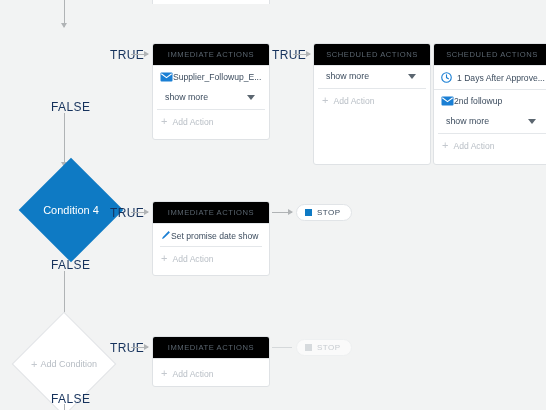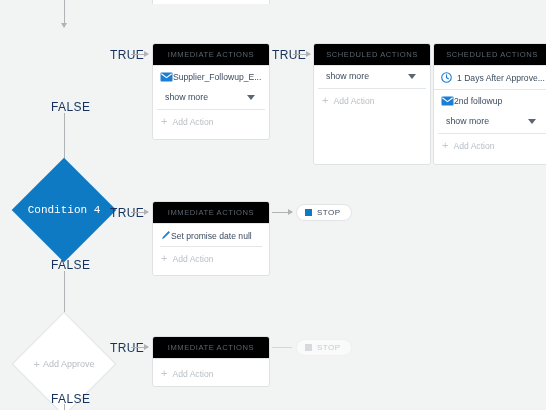--- a/index.html
+++ b/index.html
@@ -318,60 +318,60 @@
         <span>show more</span>
         <span class="caret"></span>
       </div>
       <div class="add-action">
         <span class="plus">+</span>
         <span>Add Action</span>
       </div>
     </div>
   </div>
 
-  <div class="diamond" style="left:27px; top:173px; width:74px; height:74px;font-family:Liberation Mono, monospace;">
+  <div class="diamond" style="left:34px; top:173px; width:74px; height:74px;">
     <div class="shape"></div>
     <div class="dlabel">Condition 4</div>
   </div>
 
   <div class="branch-label" style="left:110px; top:206px;">TRUE</div>
   <div class="hline arrow" style="left:131px; top:212px; width:17px;"></div>
 
   <div class="branch-label" style="left:51px; top:258px;">FALSE</div>
   <div class="vline arrow" style="left:64px; top:271px; height:52px;"></div>
 
   <div class="card" style="left:152px; top:201px; width:118px; height:75px;">
     <div class="card-header">IMMEDIATE ACTIONS</div>
     <div class="card-body">
       <div class="action-row">
         <svg class="icon" width="11" height="11" viewBox="0 0 12 12">
           <path d="M9.4 1.2 L10.8 2.6 L4.3 9.1 L2.3 9.8 L2.9 7.8 Z" fill="#1a7fd4"></path>
         </svg>
-        <span>Set promise date null</span>
+        <span>Set promise date show</span>
       </div>
       <div class="divider-line"></div>
       <div class="add-action">
         <span class="plus">+</span>
         <span>Add Action</span>
       </div>
     </div>
   </div>
 
   <div class="hline arrow" style="left:272px; top:212px; width:20px;"></div>
 
   <div class="stop" style="left:296px; top:204px;">
     <span class="sq"></span>
     <span>STOP</span>
   </div>
 
   <div class="diamond empty" style="left:27px; top:327px; width:74px; height:74px;">
     <div class="shape"></div>
     <div class="dlabel">
       <span class="plus-lite">+</span>
-      <span>Add Approve</span>
+      <span>Add Condition</span>
     </div>
   </div>
 
   <div class="branch-label" style="left:110px; top:341px;">TRUE</div>
   <div class="hline arrow" style="left:131px; top:347px; width:17px;"></div>
 
   <div class="branch-label" style="left:51px; top:392px;">FALSE</div>
   <div class="vline" style="left:64px; top:404px; height:6px;"></div>
 
   <div class="card" style="left:152px; top:336px; width:118px; height:51px;">

